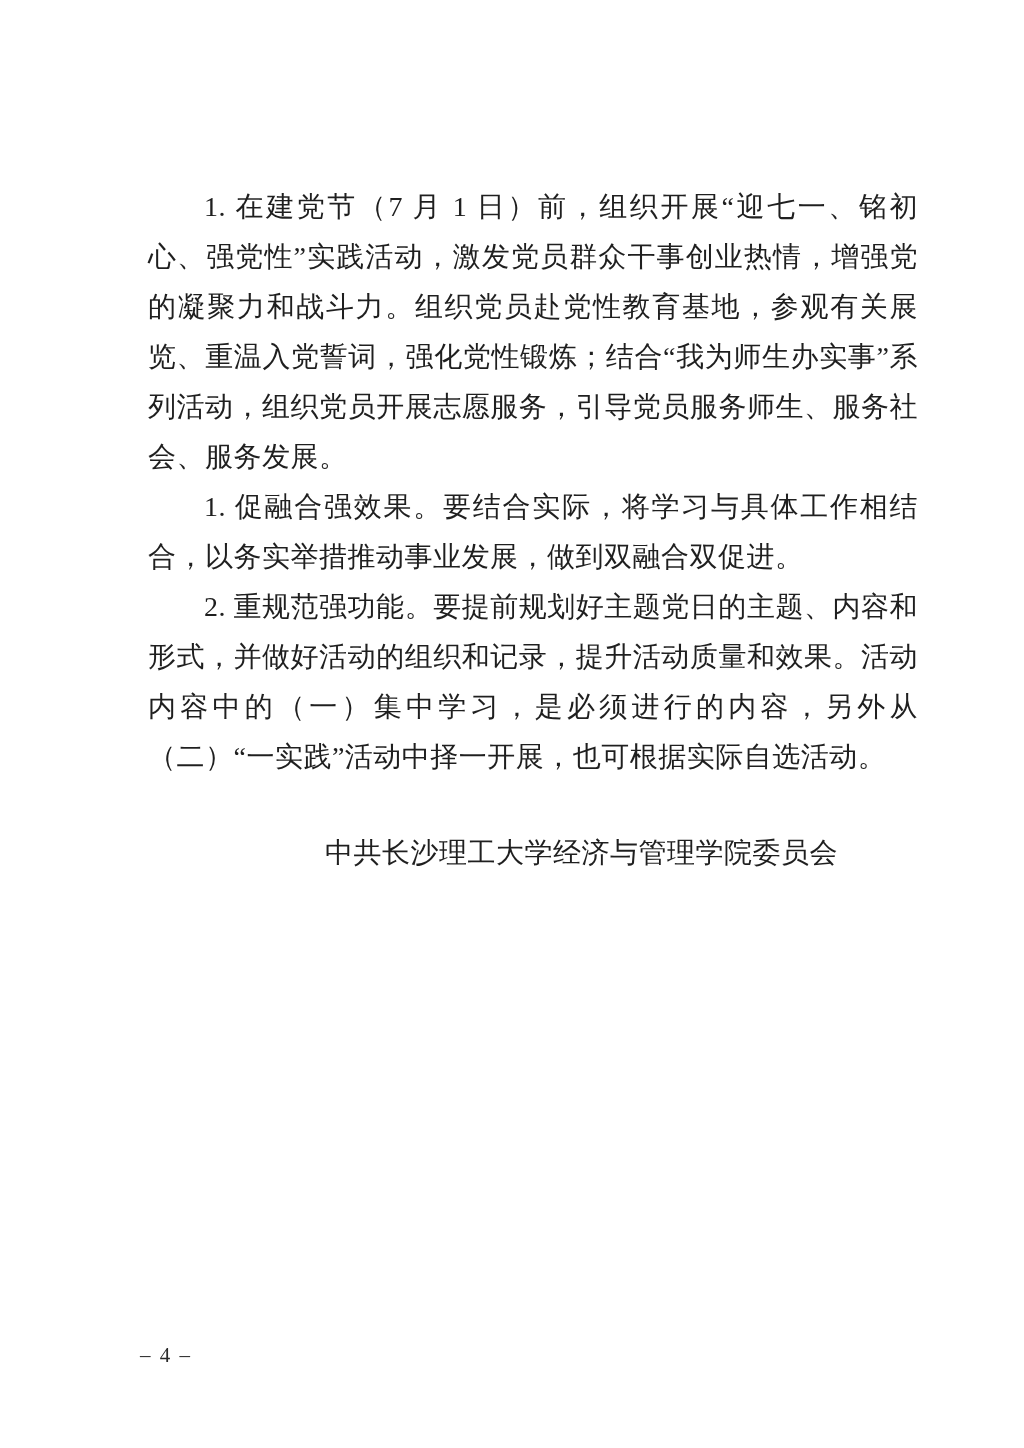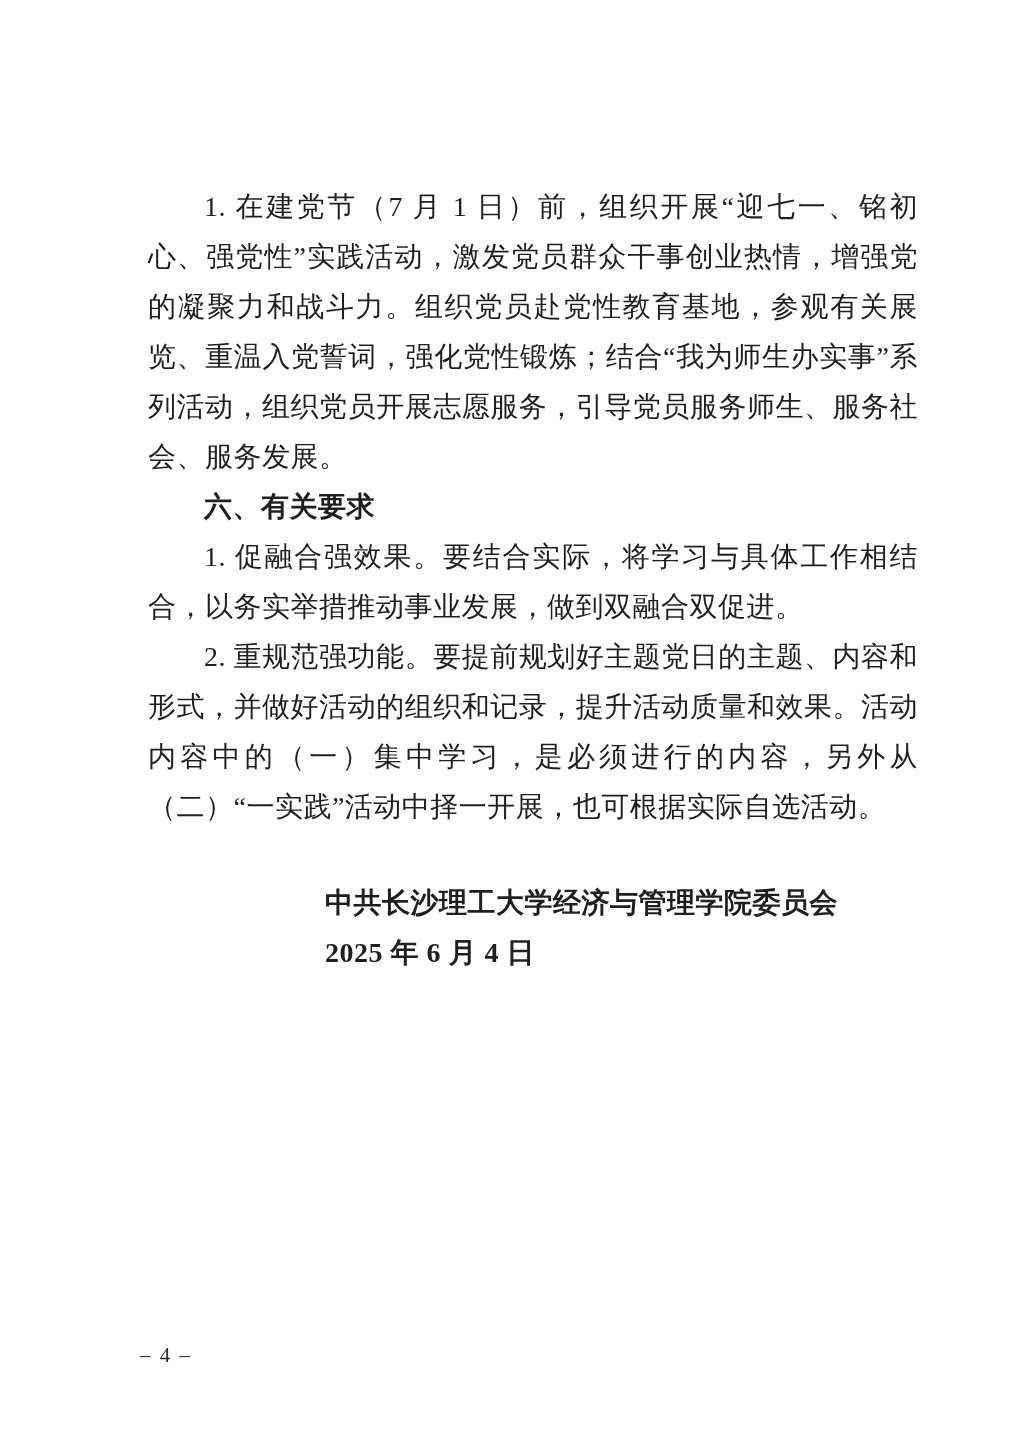--- a/index.html
+++ b/index.html
@@ -43,22 +43,21 @@
     font-weight: 700;
     font-family: "Liberation Sans", "DejaVu Sans", sans-serif;
   }
   .signature-block {
     margin-top: 46px;
     text-align: right;
     padding-right: 80px;
   }
   .signature-inner {
     display: inline-block;
-    text-align: left;
-    font-weight: bold;
+    text-align: center;
   }
   .signature-line, .date-line {
     font-size: 28px;
     line-height: 50px;
     white-space: nowrap;
   }
   .footer-pagenum {
     position: absolute;
     left: 124px;
     top: 1343px;
@@ -72,31 +71,29 @@
 </head>
 <body>
 
 <div class="page">
 
   <div class="content">
 
     <p class="para">1. 在建党节（7 月 1 日）前，组织开展“迎七一、铭初心、强党性”实践活动，激发党员群众干事创业热情，增强党的凝聚力和战斗力。组织党员赴党性教育基地，参观有关展览、重温入党誓词，强化党性锻炼；结合“我为师生办实事”系列活动，组织党员开展志愿服务，引导党员服务师生、服务社会、服务发展。</p>
 
 
-    <p class="heading">六、有关要求</p>
 
     <p class="para">1. 促融合强效果。要结合实际，将学习与具体工作相结合，以务实举措推动事业发展，做到双融合双促进。</p>
 
     <p class="para">2. 重规范强功能。要提前规划好主题党日的主题、内容和形式，并做好活动的组织和记录，提升活动质量和效果。活动内容中的（一）集中学习，是必须进行的内容，另外从（二）“一实践”活动中择一开展，也可根据实际自选活动。</p>
 
 
     <div class="signature-block">
       <div class="signature-inner">
         <div class="signature-line">中共长沙理工大学经济与管理学院委员会</div>
-        <div class="date-line">2025 年 6 月 4 日</div>
       </div>
     </div>
 
   </div>
 
   <div class="footer-pagenum">– 4 –</div>
 
 </div>
 
 </body></html>

